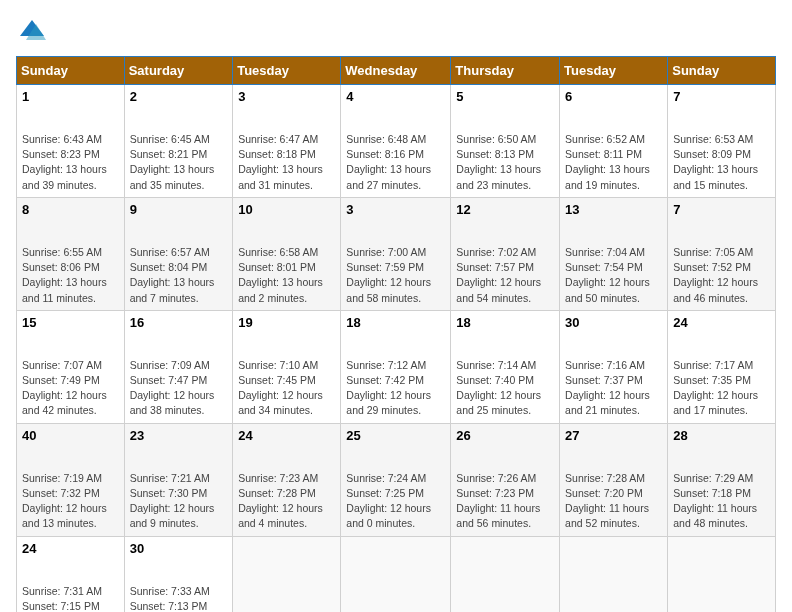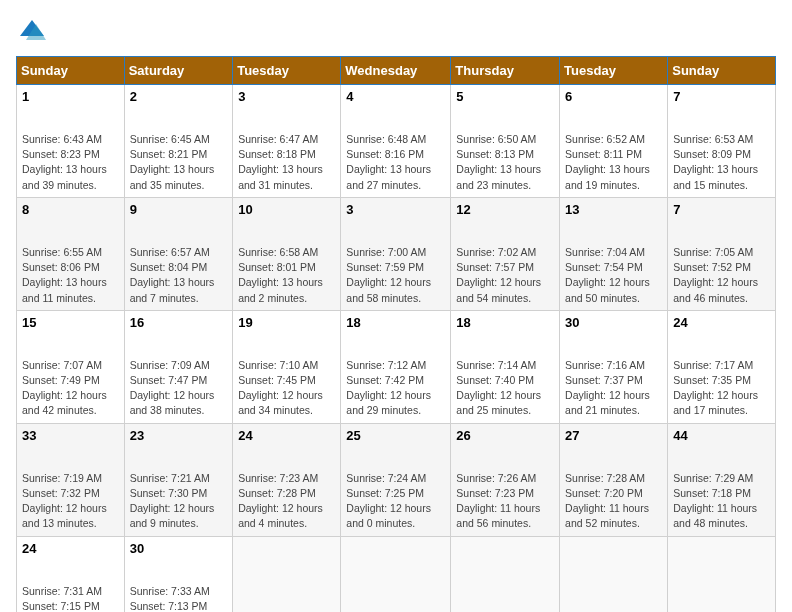--- a/index.html
+++ b/index.html
@@ -206,21 +206,21 @@
           <span class="day-num">30</span>
           <div class="day-info">Sunrise: 7:16 AM<br>Sunset: 7:37 PM<br>Daylight: 12 hours and 21 minutes.</div>
         </td>
         <td>
           <span class="day-num">24</span>
           <div class="day-info">Sunrise: 7:17 AM<br>Sunset: 7:35 PM<br>Daylight: 12 hours and 17 minutes.</div>
         </td>
       </tr>
       <tr>
         <td>
-          <span class="day-num">33</span>
+          <span class="day-num">40</span>
           <div class="day-info">Sunrise: 7:19 AM<br>Sunset: 7:32 PM<br>Daylight: 12 hours and 13 minutes.</div>
         </td>
         <td>
           <span class="day-num">23</span>
           <div class="day-info">Sunrise: 7:21 AM<br>Sunset: 7:30 PM<br>Daylight: 12 hours and 9 minutes.</div>
         </td>
         <td>
           <span class="day-num">24</span>
           <div class="day-info">Sunrise: 7:23 AM<br>Sunset: 7:28 PM<br>Daylight: 12 hours and 4 minutes.</div>
         </td>
@@ -230,21 +230,21 @@
         </td>
         <td>
           <span class="day-num">26</span>
           <div class="day-info">Sunrise: 7:26 AM<br>Sunset: 7:23 PM<br>Daylight: 11 hours and 56 minutes.</div>
         </td>
         <td>
           <span class="day-num">27</span>
           <div class="day-info">Sunrise: 7:28 AM<br>Sunset: 7:20 PM<br>Daylight: 11 hours and 52 minutes.</div>
         </td>
         <td>
-          <span class="day-num">44</span>
+          <span class="day-num">28</span>
           <div class="day-info">Sunrise: 7:29 AM<br>Sunset: 7:18 PM<br>Daylight: 11 hours and 48 minutes.</div>
         </td>
       </tr>
       <tr>
         <td>
           <span class="day-num">24</span>
           <div class="day-info">Sunrise: 7:31 AM<br>Sunset: 7:15 PM<br>Daylight: 11 hours and 44 minutes.</div>
         </td>
         <td>
           <span class="day-num">30</span>

